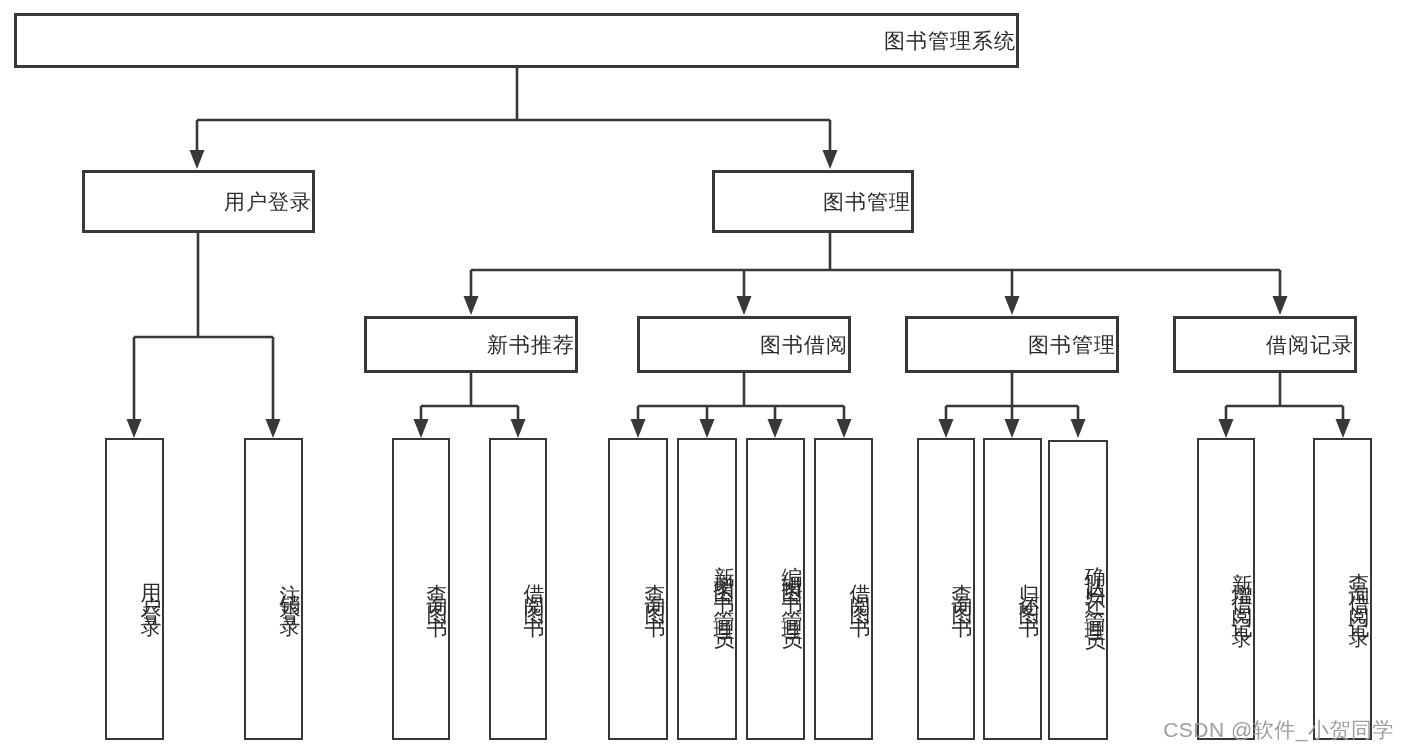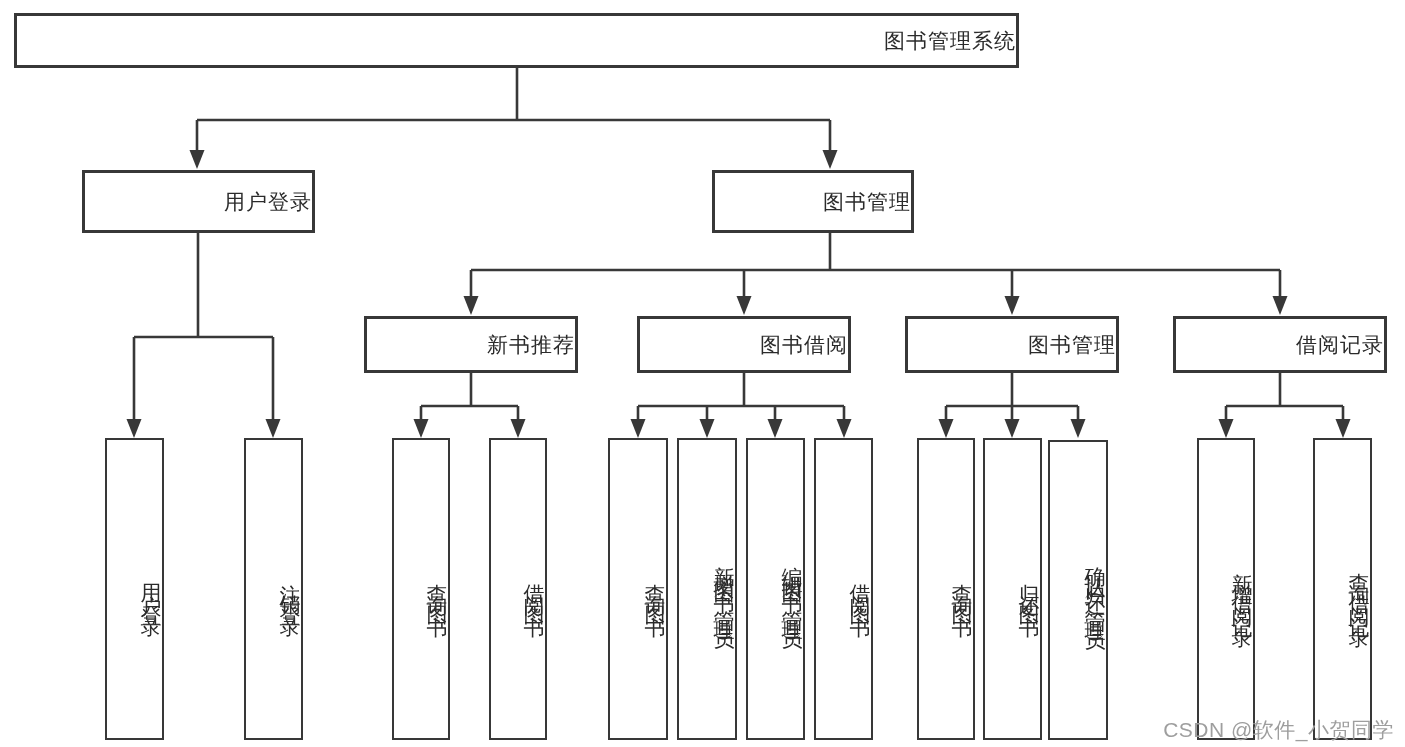--- a/index.html
+++ b/index.html
@@ -99,21 +99,21 @@
 
   <div class="box hbox" style="left:637px;top:316px;width:214px;height:57px;">
     <span>图书借阅</span>
   </div>
   <div class="box hbox" style="left:364px;top:316px;width:214px;height:57px;">
     <span>新书推荐</span>
   </div>
   <div class="box hbox" style="left:905px;top:316px;width:214px;height:57px;">
     <span>图书管理</span>
   </div>
-  <div class="box hbox" style="left:1173px;top:316px;width:214px;height:57px;">
+  <div class="box hbox" style="left:1173px;top:316px;width:184px;height:57px;">
     <span>借阅记录</span>
   </div>
 
   <div class="box vbox" style="left:105px;top:438px;width:59px;height:302px;">
     <span class="vtext">用户登录</span>
   </div>
   <div class="box vbox" style="left:244px;top:438px;width:59px;height:302px;">
     <span class="vtext">注销登录</span>
   </div>
 

